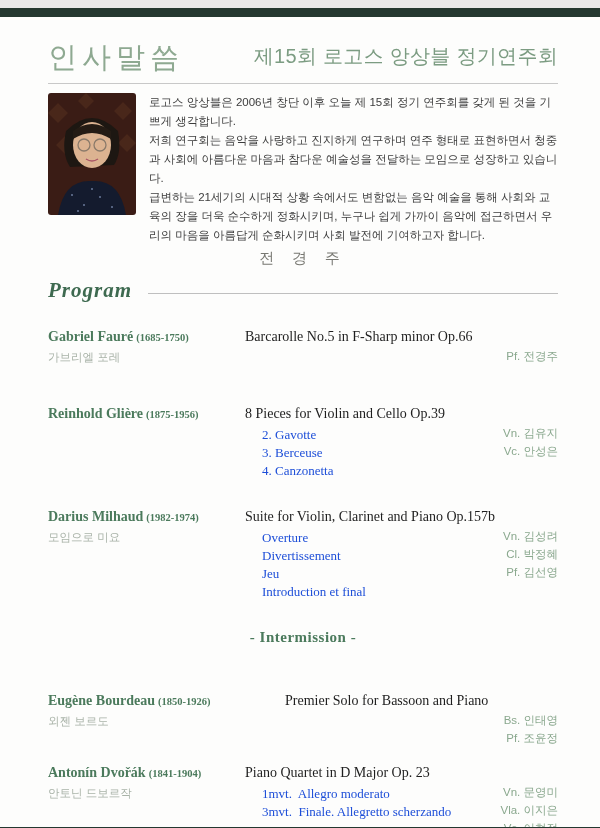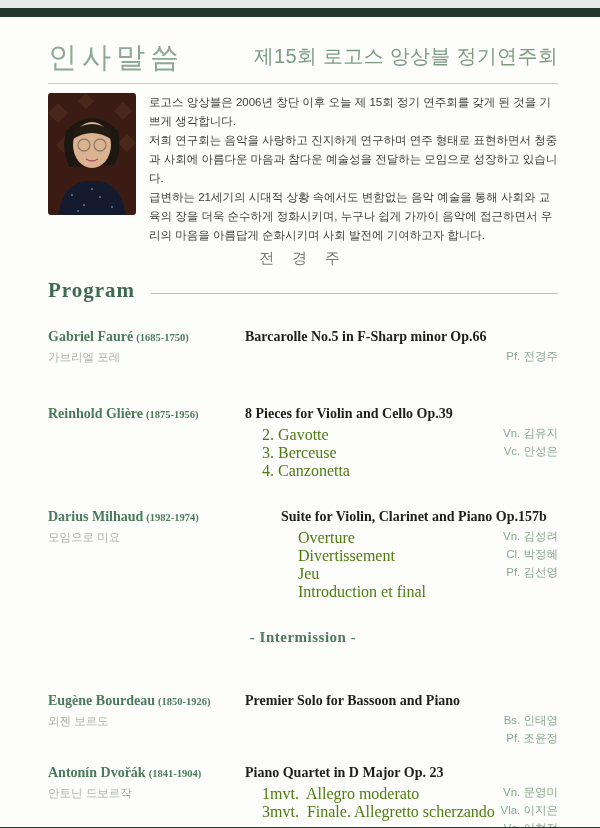--- a/index.html
+++ b/index.html
@@ -21,41 +21,41 @@
 
   
   .greeting { display:flex; margin-top:9px; }
   .photo { width:88px; height:122px; flex:none; border-radius:3px; overflow:hidden; }
   .greeting-text { margin-left:13px; font-size:11.5px; line-height:19px; color:#3c3c3c; }
   .greeting-text p { margin:0; }
   .signature { text-align:center; font-family:"Liberation Serif", serif; font-size:15px;
                color:#787872; letter-spacing:7px; margin-top:4px; }
 
   
-  .program-header { display:flex; align-items:center; margin-top:10px; }
+  .program-header { display:flex; align-items:center; margin-top:10px;font-style:italic; }
   .program-title { font-family:"Liberation Serif", serif; font-weight:700; font-size:21px;
                    color:#3e6a50; letter-spacing:1px; }
   .program-rule { flex:1; border:none; border-top:1px solid #bfbfbf; margin:6px 0 0 16px; }
 
   .entry { position:relative; display:flex; }
   .entry-1 { margin-top:24px; }
   .entry-2 { margin-top:39px; }
-  .entry-3 { margin-top:27px;gap:36px; }
-  .entry-4 { margin-top:45px; min-height:56px; }
+  .entry-3 { margin-top:27px; }
+  .entry-4 { margin-top:45px; min-height:56px;gap:40px; }
   .entry-5 { margin-top:16px; }
   .col-left { width:197px; flex:none; }
   .composer { font-family:"Liberation Serif", serif; font-weight:700; font-size:14px;
               color:#4b7a5c; line-height:19px; }
   .dates { font-size:10.5px; margin-left:3px; }
   .korean-name { font-size:11.5px; color:#a9b3a8; margin-top:3px; }
   .col-mid { flex:1; }
-  .piece { font-family:"Liberation Serif", serif; font-weight:700; font-size:14px;
+  .piece { font-family:"Liberation Serif", serif; font-weight:400; font-size:14px;
            color:#1e1e1e; line-height:19px; }
   .movements { margin-top:3px; padding-left:17px; }
-  .movement { font-family:"Liberation Serif", serif; font-size:16px; color:#4d7c0f;
+  .movement { font-family:"Liberation Serif", serif; font-size:13px; color:#1d4ed8;
               line-height:18px; white-space:pre-wrap; }
   .col-right { position:absolute; right:0; top:20px; text-align:right; }
   .performer { font-size:11.5px; color:#8aa88e; line-height:18px; }
 
   .intermission { text-align:center; font-family:Liberation Serif, serif; font-weight:700;
                   font-size:15px; color:#4b7a5c; margin-top:28px; letter-spacing:0.5px; }
 </style>
 </head>
 <body>
 

